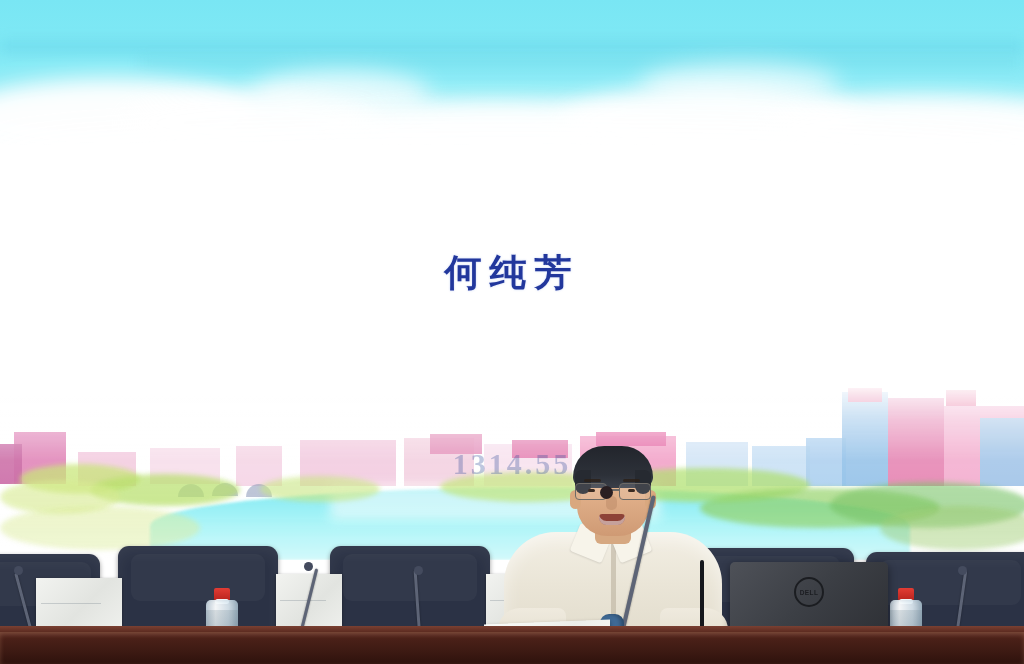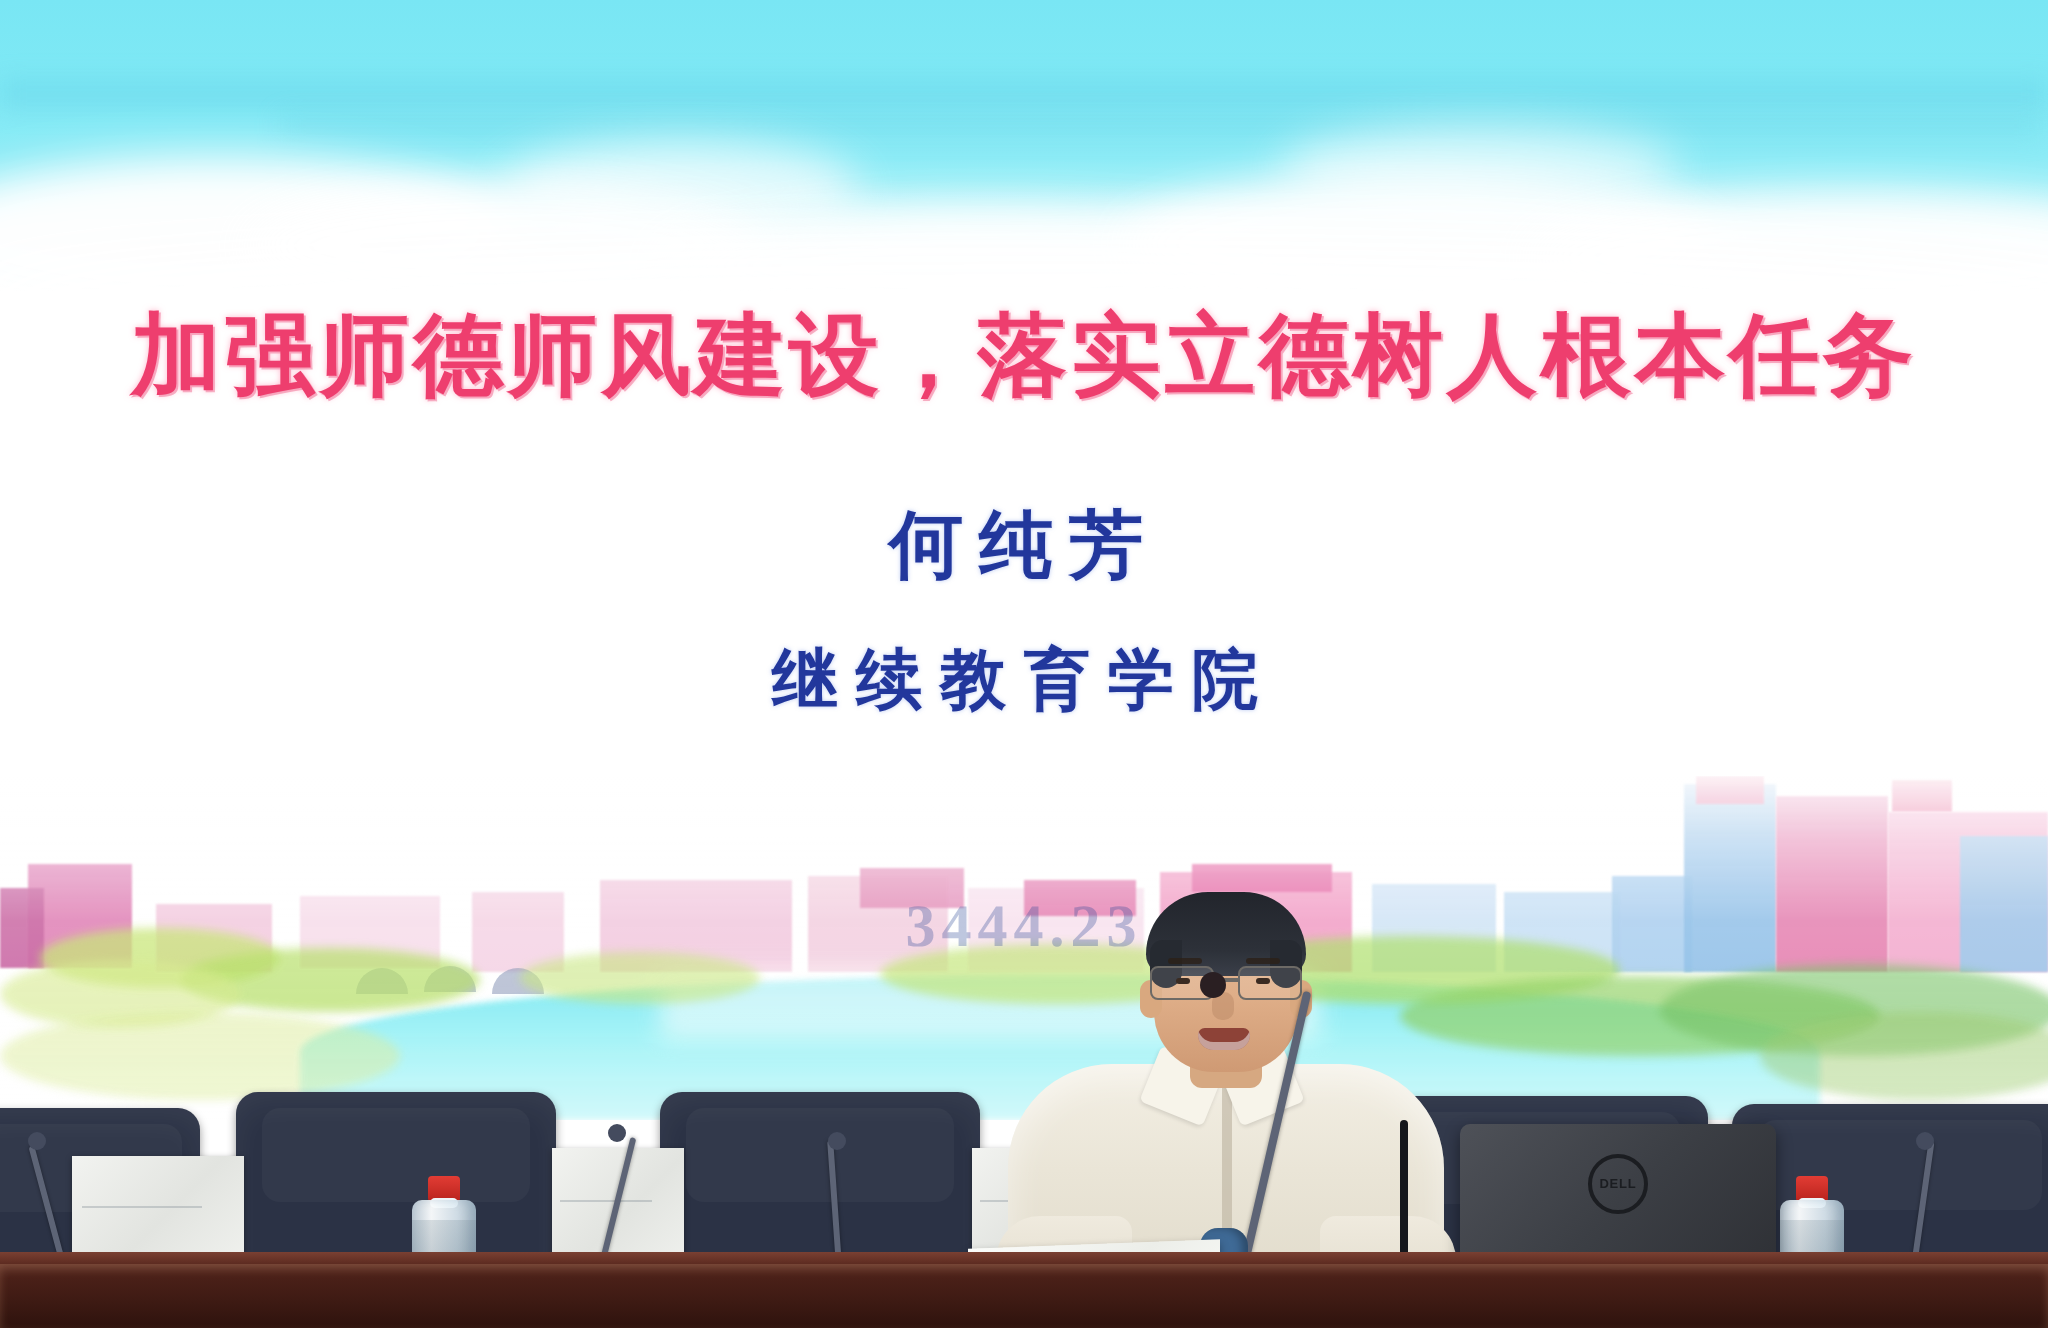--- a/index.html
+++ b/index.html
@@ -387,24 +387,22 @@
       <div class="greens" style="left:600px; top:80px;  width:210px;height:34px;background:#9ed94e;opacity:.72;"></div>
       <div class="greens" style="left:700px; top:100px; width:240px;height:40px;background:#7ec94a;opacity:.68;"></div>
       <div class="greens" style="left:830px; top:94px;  width:200px;height:46px;background:#5fb84a;opacity:.6;"></div>
       <div class="greens" style="left:0px;   top:118px; width:200px;height:44px;background:#d6e98a;opacity:.5;"></div>
       <div class="greens" style="left:880px; top:118px; width:160px;height:44px;background:#8ec35a;opacity:.5;"></div>
 
       <div class="pano-veil"></div>
     </div>
 
 
-    <div class="slide-title">加强师德师风建设，落实立德树人根本任务</div>
     <div class="slide-presenter">何纯芳</div>
-    <div class="slide-org">继续教育学院</div>
-    <div class="slide-date">3444.23</div>
+    <div class="slide-date">1314.55</div>
   </div>
 
   <div class="room">
 
     <div class="chair" style="left:-18px; top:18px;  width:118px;height:110px;"></div>
     <div class="chair" style="left:118px; top:10px;  width:160px;height:118px;"></div>
     <div class="chair" style="left:330px; top:10px;  width:160px;height:118px;"></div>
     <div class="chair" style="left:676px; top:12px;  width:178px;height:116px;"></div>
     <div class="chair" style="left:866px; top:16px;  width:168px;height:112px;"></div>
 

